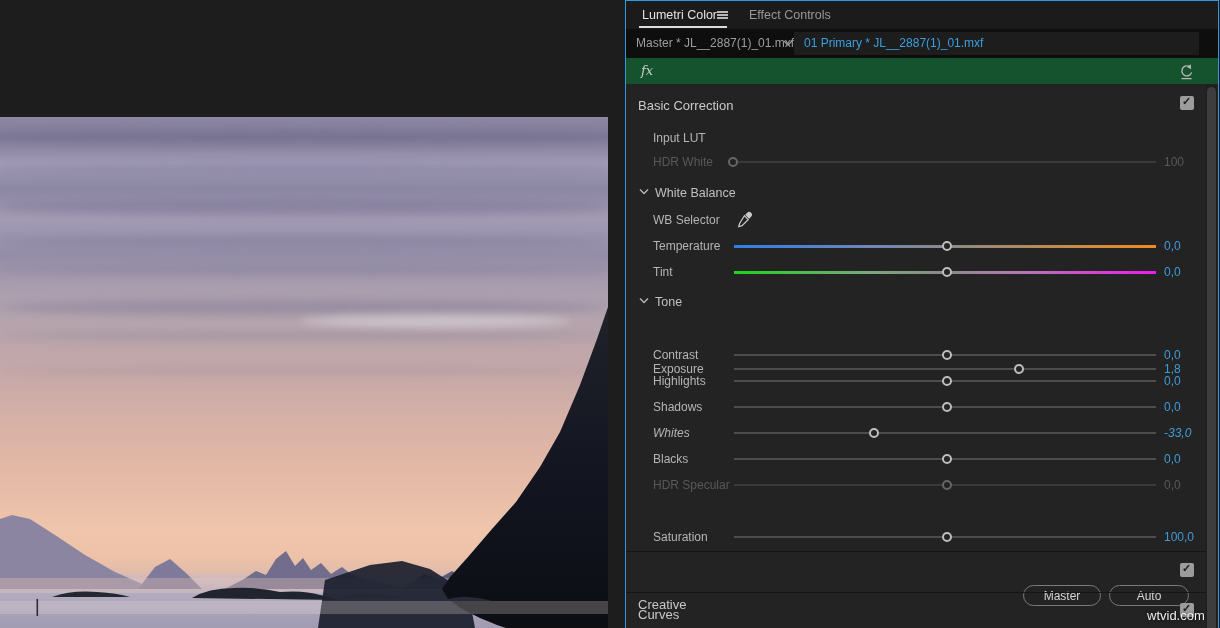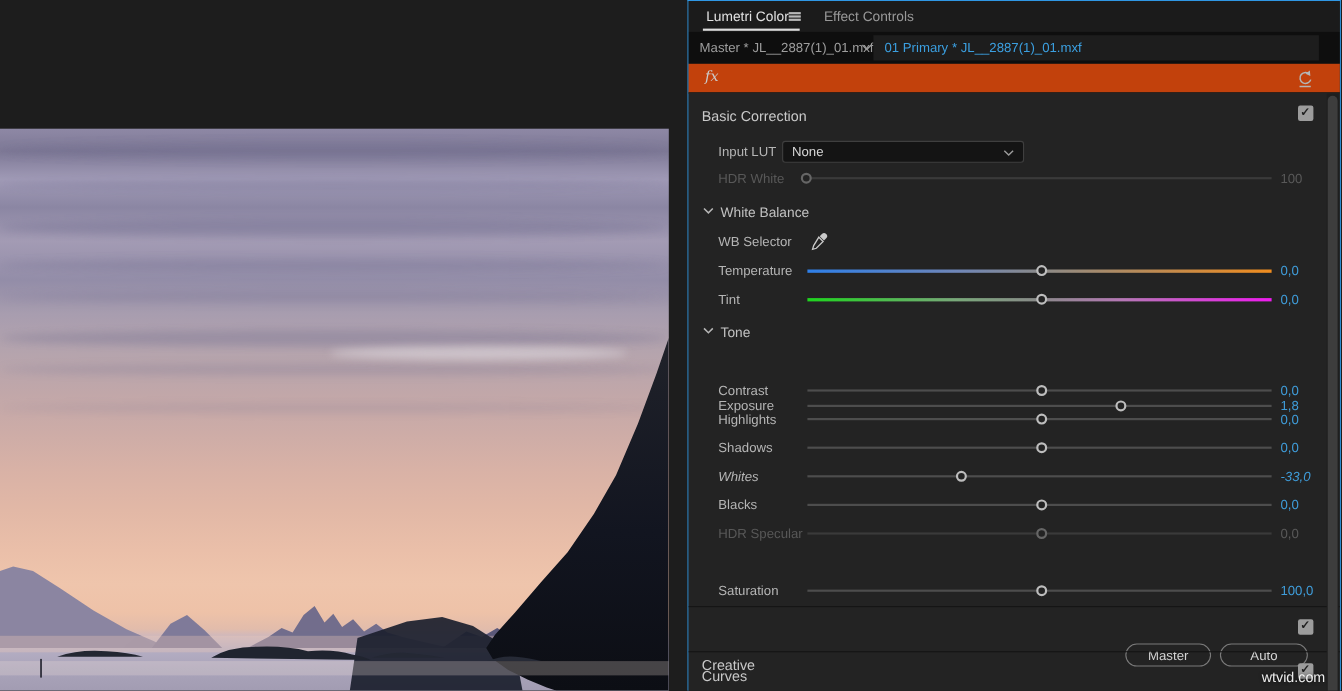--- a/index.html
+++ b/index.html
@@ -32,21 +32,21 @@
   .tab-active-label{color:#e2e2e2;position:absolute;left:16px;top:0;height:28px;line-height:28px;}
   .tab-underline{position:absolute;left:13px;top:25px;width:88px;height:2px;background:#dcdcdc;}
   .menu-icon{position:absolute;left:91px;top:10px;width:11px;height:8px;}
   .menu-icon div{height:1.5px;background:#b8b8b8;margin-bottom:1.6px;}
   .tab-inactive{left:123px;color:#989898;}
   .cliprow{position:absolute;left:0;top:28px;right:0;height:29px;background:#0e0e0e;}
   .master-label{position:absolute;left:10px;top:0;height:29px;line-height:29px;color:#9e9e9e;font-size:12px;}
   .clip-chevron{position:absolute;left:157px;top:10px;}
   .primary-box{position:absolute;left:168px;top:3px;height:23px;width:405px;background:#1d1d1d;}
   .primary-label{position:absolute;left:10px;top:0;height:23px;line-height:23px;color:#3b9fe0;font-size:12px;white-space:nowrap;}
-  .fxrow{position:absolute;left:0;top:57px;right:0;height:26px;background:#c2410c;border-bottom:1px solid #050505;}
+  .fxrow{position:absolute;left:0;top:57px;right:0;height:26px;background:#14532d;border-bottom:1px solid #050505;}
   .fx-badge{position:absolute;left:15px;top:0;height:26px;line-height:26px;color:#cccccc;
     font-style:italic;font-family:"DejaVu Serif", serif;font-size:13px;}
   .reset-effect{position:absolute;left:552px;top:5px;width:17px;height:17px;cursor:pointer;}
   .content{position:absolute;left:0;top:83px;right:0;bottom:0;background:#232323;}
   .sec-title{position:absolute;left:12px;color:#c9c9c9;font-size:13px;height:18px;line-height:18px;}
   .sub-head{position:absolute;color:#c0c0c0;font-size:12.5px;height:18px;line-height:18px;}
   .sub-chevron{position:absolute;left:13px;width:10px;height:8px;}
   .checkbox{position:absolute;left:554px;width:14px;height:14px;background:#9c9c9c;border-radius:2px;cursor:pointer;}
   .checkbox::after{content:"\2713";position:absolute;left:2px;top:-1px;font-size:11px;font-weight:bold;color:#1f1f1f;}
   .sep{position:absolute;left:0;right:0;height:1px;background:#151515;}
@@ -158,28 +158,20 @@
     </span>
   </div>
 
   <div class="content">
 
     <span class="sec-title" style="top:13px;">Basic Correction</span>
     <span class="checkbox" style="top:12px;"></span>
 
     <div class="ctl" style="top:44px;">
       <span class="lbl">Input LUT</span>
-      <span class="dropdown">
-        <span class="dropdown-value">None</span>
-        <span class="dropdown-chevron">
-          <svg width="10" height="8" viewBox="0 0 10 8">
-              <polyline points="1,2 5,6 9,2" fill="none" stroke="#9a9a9a" stroke-width="1.3"></polyline>
-            </svg>
-        </span>
-      </span>
     </div>
 
     <div class="ctl dim" style="top:68px;">
       <span class="lbl">HDR White</span>
       <div class="track off"></div>
       <div class="handle off" style="left:102px;"></div>
       <span class="val">100</span>
     </div>
 
     <span class="sub-chevron" style="top:104px;">

